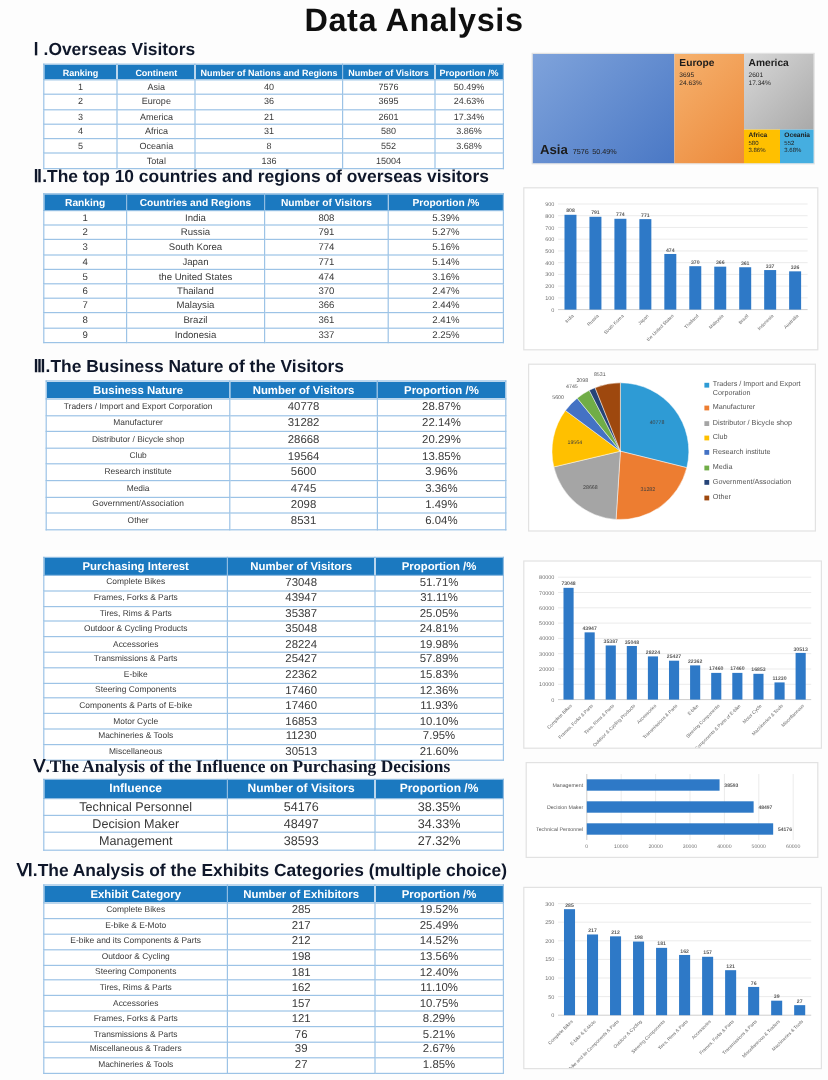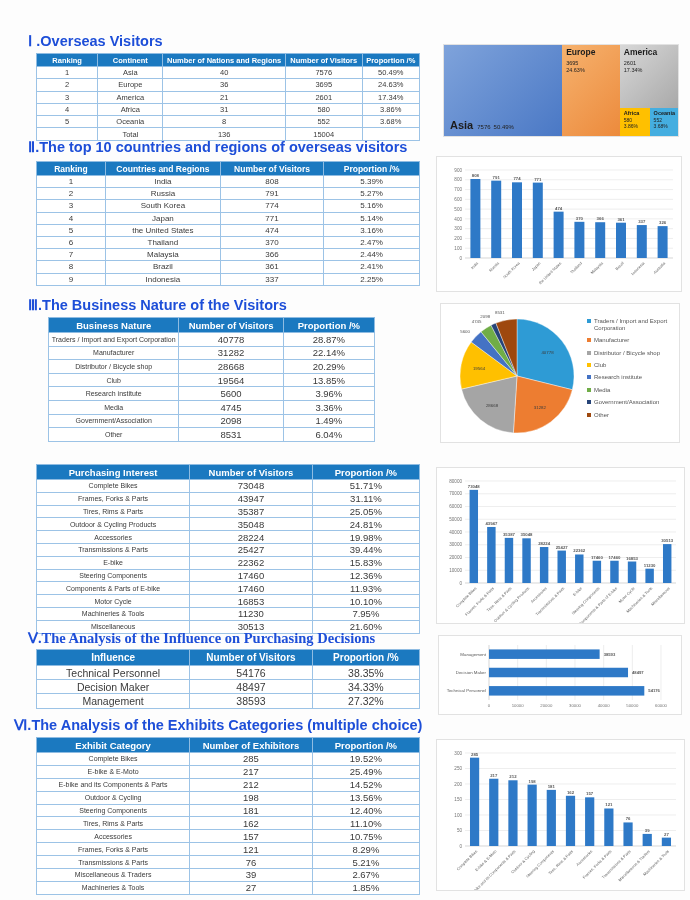--- a/index.html
+++ b/index.html
@@ -1,20 +1,20 @@
 <!DOCTYPE html>
 <html><head>
 <meta charset="utf-8">
 <style>
   html,body{margin:0;padding:0;background:#9a9a9a;}
   .page{position:relative;width:690px;height:900px;margin:0 auto;background:#fdfdfd;
         font-family:"Liberation Sans",sans-serif;overflow:hidden;}
   .title{position:absolute;top:2px;left:0;width:100%;text-align:center;margin:0;
          font-size:27px;font-weight:bold;color:#0f0f0f;letter-spacing:.5px;}
-  .sec-h{position:absolute;margin:0;font-size:14.5px;font-weight:bold;color:#1d4ed8;white-space:nowrap;}
+  .sec-h{position:absolute;margin:0;font-size:14.5px;font-weight:bold;color:#0f172a;white-space:nowrap;}
   table.dt{position:absolute;border-collapse:collapse;table-layout:fixed;background:#fff;}
   .dt th{background:#1b79c0;color:#fff;font-weight:bold;border:1px solid #8fbce2;padding:0;
          overflow:hidden;white-space:nowrap;}
   .dt td{border:1px solid #9cc3e6;color:#3a3a3a;text-align:center;padding:0;
          overflow:hidden;white-space:nowrap;}
   
   .tb1 th{height:12px;font-size:7.5px;}  .tb1 td{height:11.3px;font-size:7.5px;}
   .tb2 th{height:13px;font-size:8.5px;}  .tb2 td{height:11.2px;font-size:8px;}
   .tb3 th{height:14px;font-size:9.5px;}  .tb3 td{height:12.6px;font-size:9.5px;}
   .tb3 td:first-child{font-size:7px;}
@@ -34,20 +34,21 @@
   .pie-flex{display:flex;width:100%;height:100%;}
   .plegend{flex:0 0 92px;padding-top:14px;box-sizing:border-box;}
   .plegend .li{display:flex;align-items:flex-start;margin-bottom:5.5px;font-size:6px;
                color:#555;line-height:1.15;}
   .plegend .sw{flex:0 0 4px;width:4px;height:4px;margin:1px 3px 0 0;}
 </style>
 </head>
 <body>
 
 <div class="page">
+  <h1 class="title">Data Analysis</h1>
 
   <h2 class="sec-h" style="left:28px;top:33px;">Ⅰ .Overseas Visitors</h2>
   <table class="dt tb1" style="left:36px;top:53px;width:384px;">
       <colgroup>
         <col style="width: 16%;">
         <col style="width: 17%;">
         <col style="width: 32%;">
         <col style="width: 20%;">
         <col style="width: 15%;">
       </colgroup>
@@ -262,21 +263,21 @@
         <text x="186.99999999999997" y="106.5" text-anchor="end" font-size="3.9" fill="#666" transform="rotate(-45 186.99999999999997 106.5)">Brazil</text>
         <rect x="199.808" y="68.04888888888888" width="9.984" height="32.95111111111111" fill="#2e79c7"></rect>
         <text x="204.79999999999998" y="66.04888888888888" text-anchor="middle" font-size="4.3" fill="#595959" font-weight="bold">337</text>
         <text x="207.79999999999998" y="106.5" text-anchor="end" font-size="3.9" fill="#666" transform="rotate(-45 207.79999999999998 106.5)">Indonesia</text>
         <rect x="220.608" y="69.12444444444445" width="9.984" height="31.875555555555554" fill="#2e79c7"></rect>
         <text x="225.6" y="67.12444444444445" text-anchor="middle" font-size="4.3" fill="#595959" font-weight="bold">326</text>
         <text x="228.6" y="106.5" text-anchor="end" font-size="3.9" fill="#666" transform="rotate(-45 228.6 106.5)">Australia</text>
       </svg></div>
 
   <h2 class="sec-h" style="left:28px;top:297px;">Ⅲ.The Business Nature of the Visitors</h2>
-  <table class="dt tb3" style="left:48px;top:317px;width:327px;">
+  <table class="dt tb3" style="left:38px;top:317px;width:384px;">
       <colgroup>
         <col style="width: 40%;">
         <col style="width: 32%;">
         <col style="width: 28%;">
       </colgroup>
       <thead>
         <tr>
           <th>Business Nature</th>
           <th>Number of Visitors</th>
           <th>Proportion /%</th>
@@ -417,21 +418,21 @@
           <td>24.81%</td>
         </tr>
         <tr>
           <td>Accessories</td>
           <td>28224</td>
           <td>19.98%</td>
         </tr>
         <tr>
           <td>Transmissions &amp; Parts</td>
           <td>25427</td>
-          <td>39.44%</td>
+          <td>57.89%</td>
         </tr>
         <tr>
           <td>E-bike</td>
           <td>22362</td>
           <td>15.83%</td>
         </tr>
         <tr>
           <td>Steering Components</td>
           <td>17460</td>
           <td>12.36%</td>

